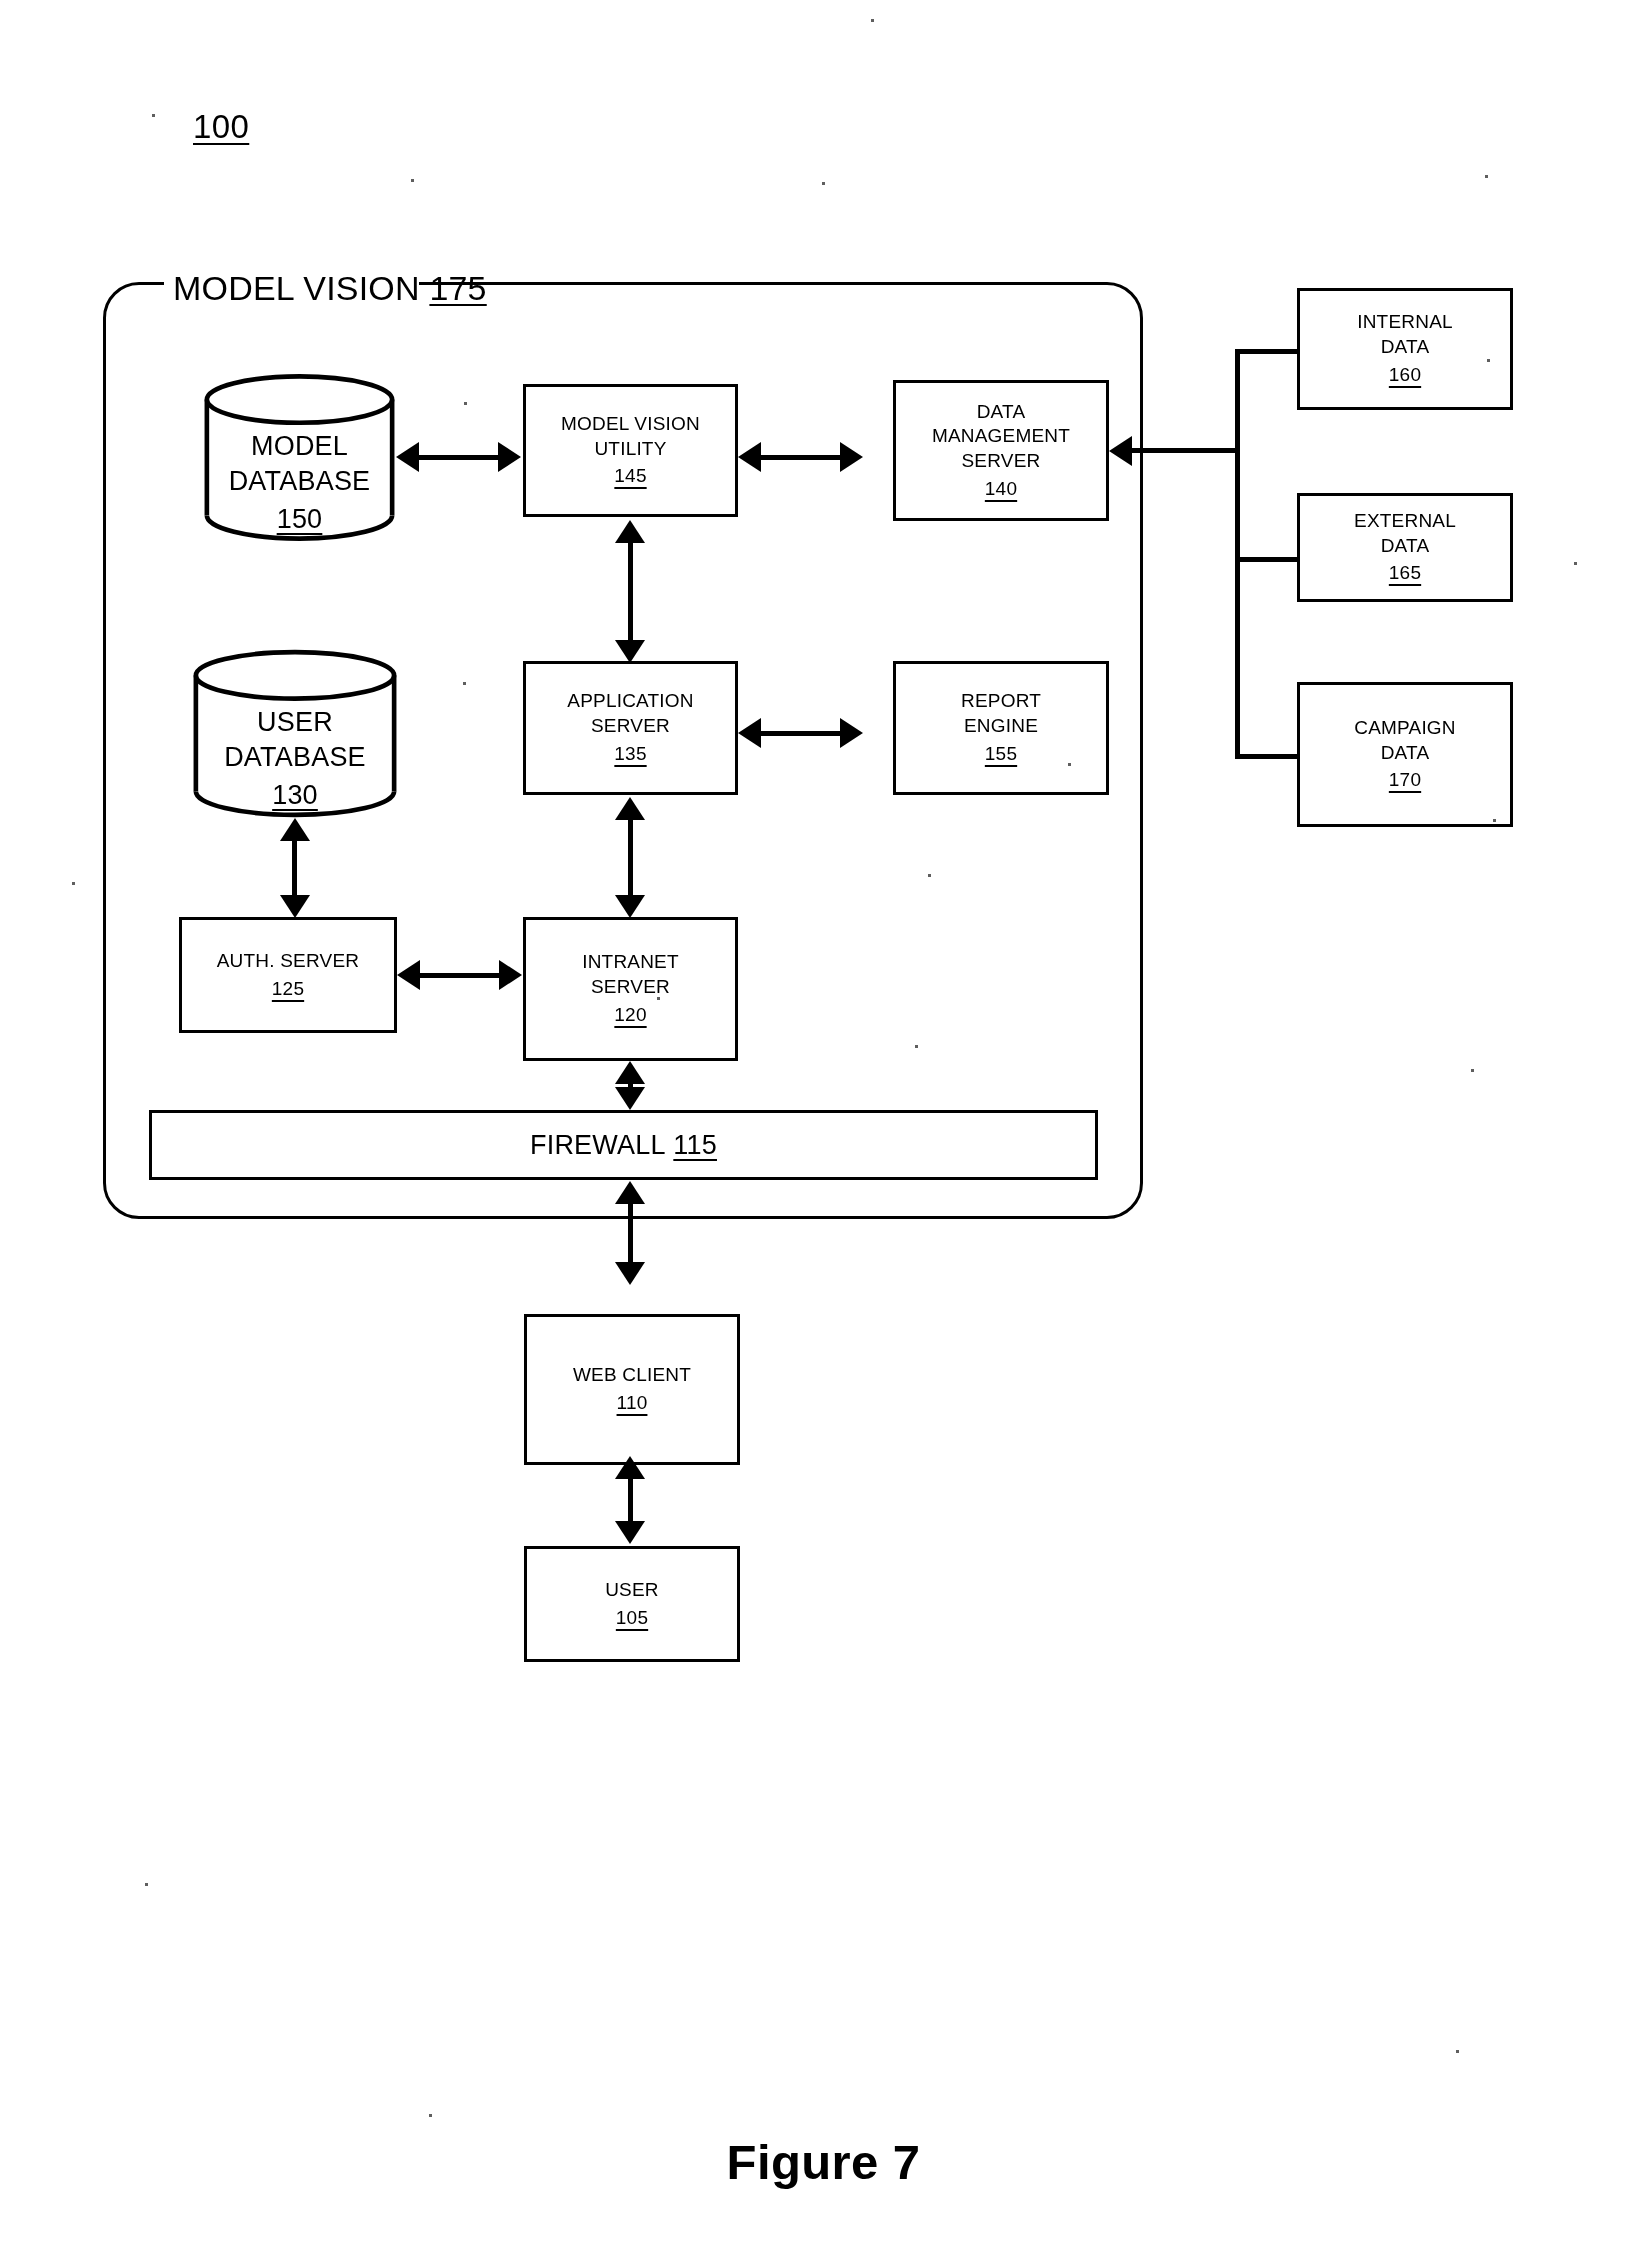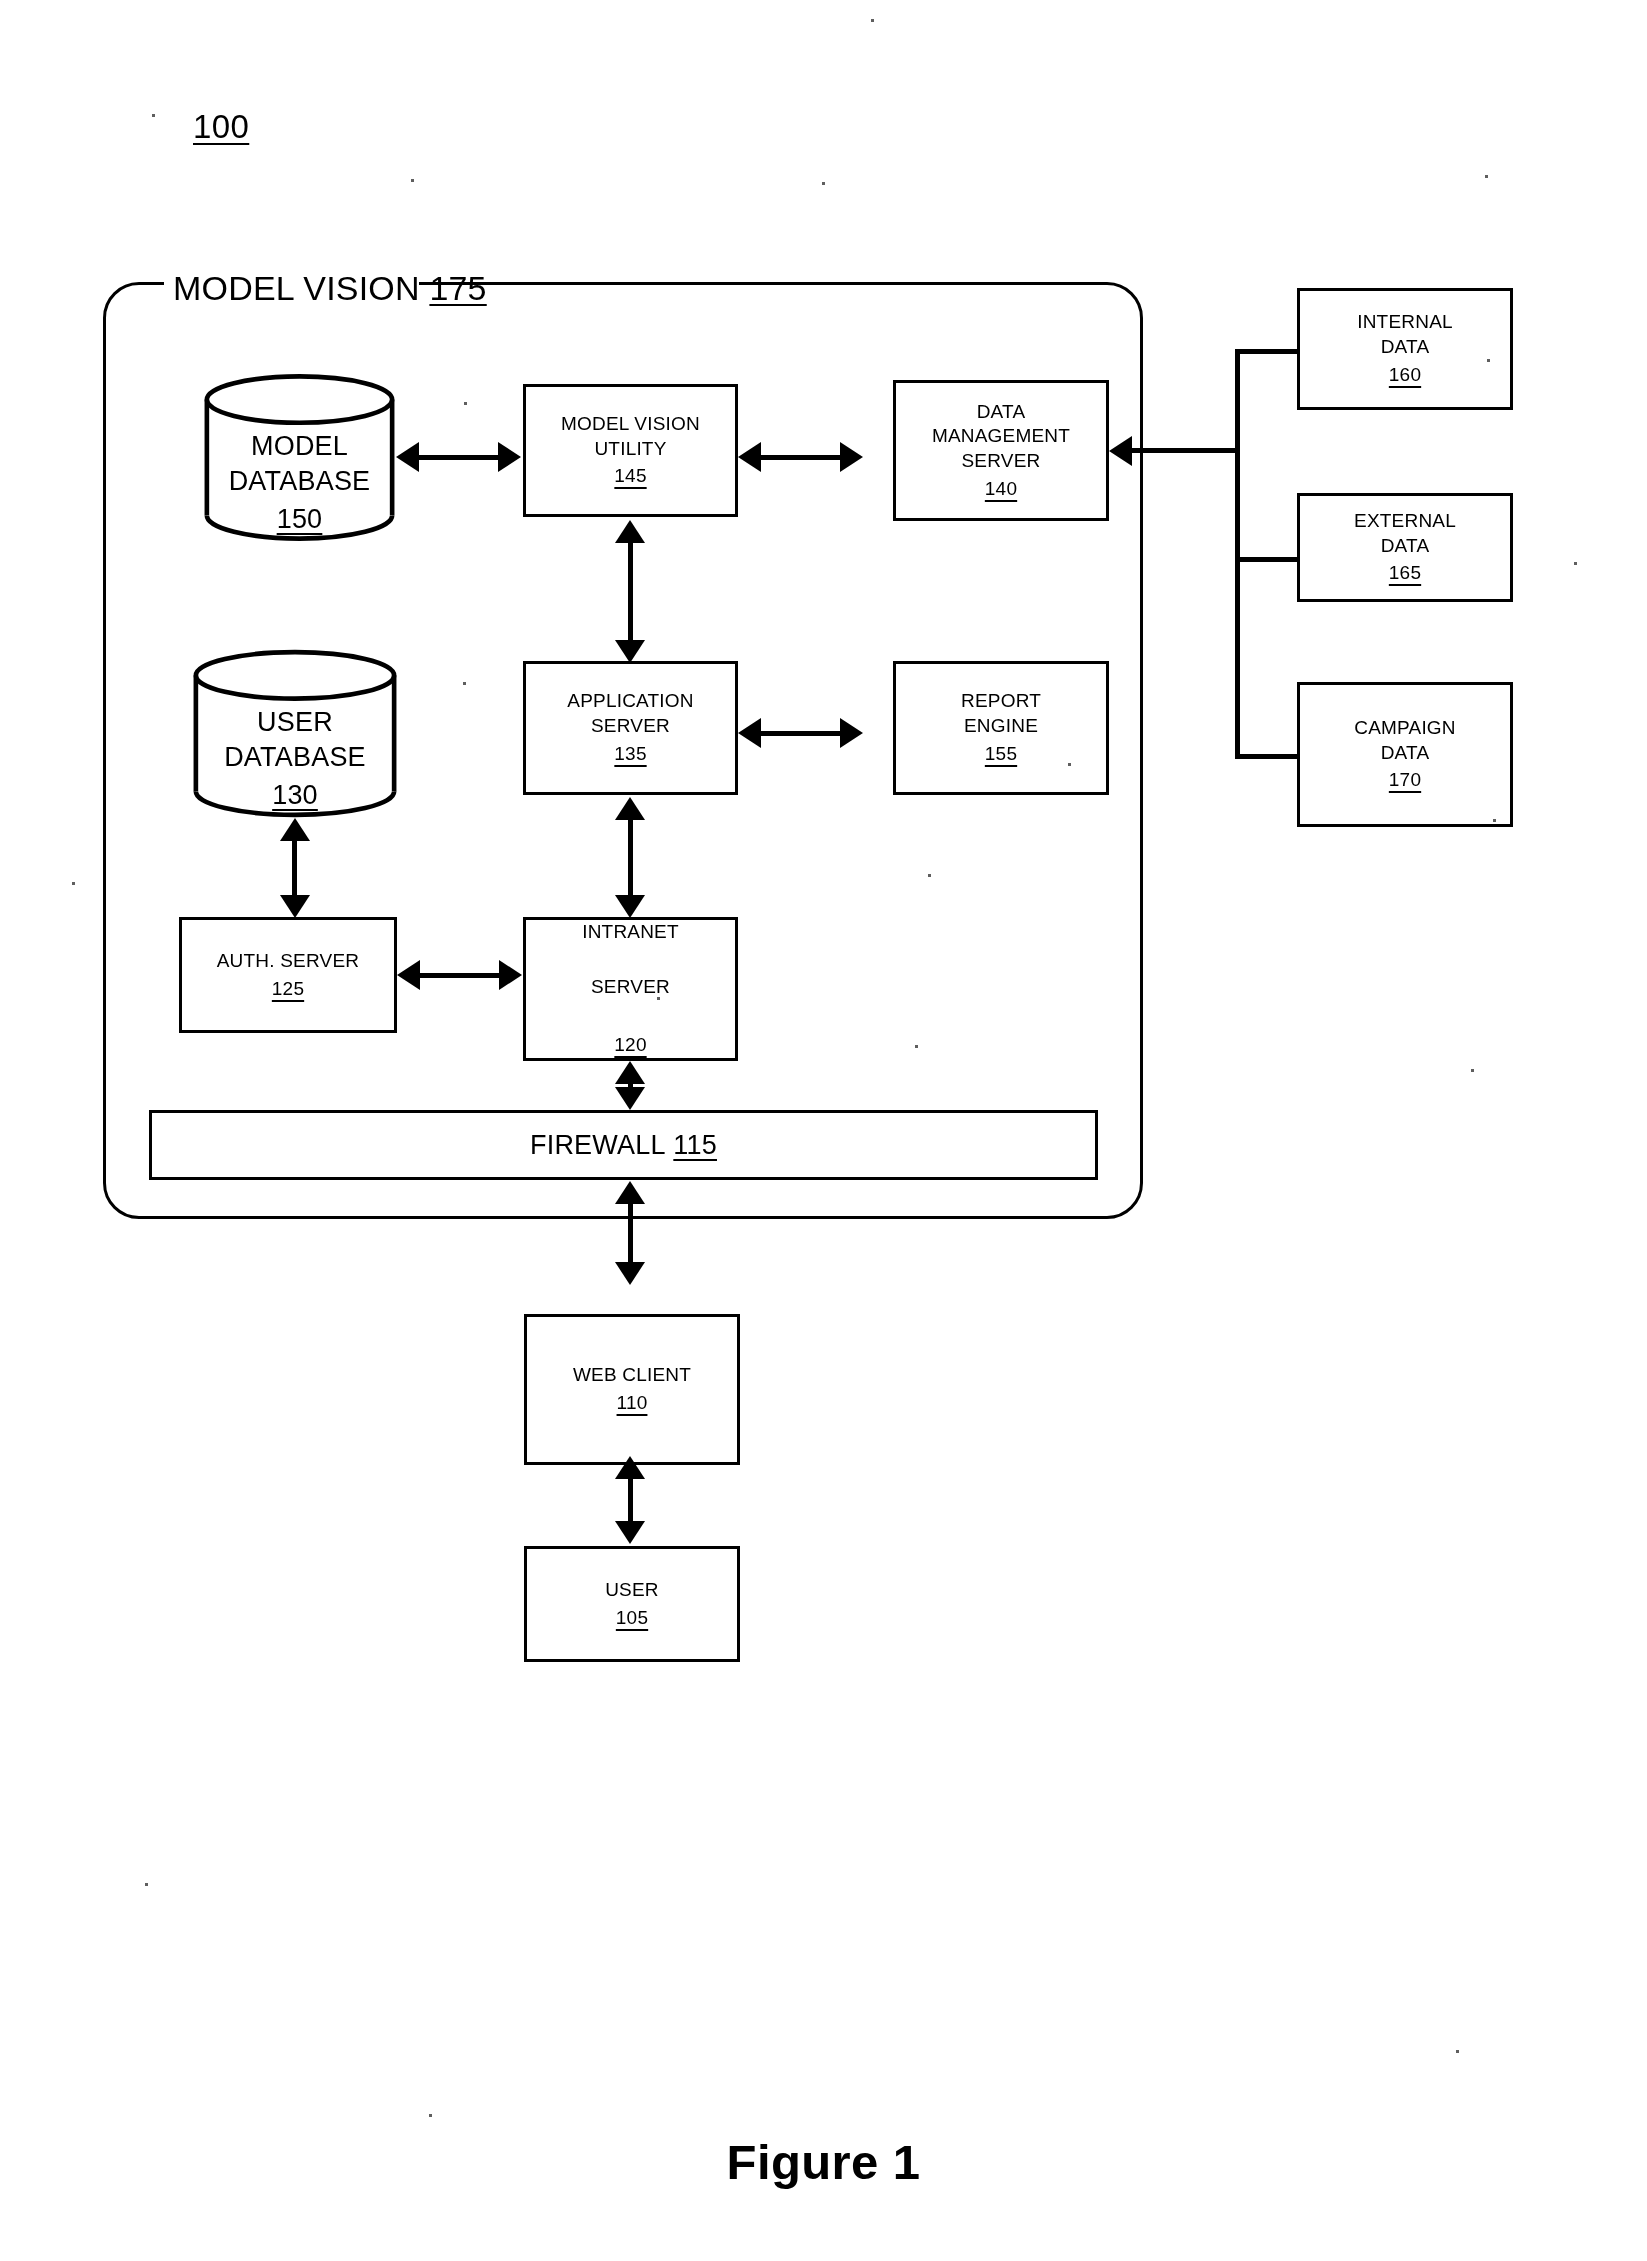--- a/index.html
+++ b/index.html
@@ -290,21 +290,21 @@
 
   <div class="abs node-box" style="left:179px; top:917px; width:218px; height:116px;">
     <div>AUTH. SERVER</div>
     <div class="refnum">125</div>
   </div>
 
   <div class="abs line-h" style="left:410px; top:973px; width:100px;"></div>
   <div class="abs arrow arrow-left" style="left:397px; top:960px;"></div>
   <div class="abs arrow arrow-right" style="left:499px; top:960px;"></div>
 
-  <div class="abs node-box" style="left:523px; top:917px; width:215px; height:144px;justify-content:space-between;">
+  <div class="abs node-box" style="left:523px; top:917px; width:215px; height:144px;">
     <div>INTRANET</div>
     <div>SERVER</div>
     <div class="refnum">120</div>
   </div>
 
   <div class="abs line-v" style="left:628px; top:1075px; width:5.4px; height:23px;"></div>
   <div class="abs arrow arrow-up" style="left:615px; top:1061px;"></div>
   <div class="abs arrow arrow-down" style="left:615px; top:1087px;"></div>
 
   <div class="abs" id="firewall-bar">
@@ -322,21 +322,21 @@
 
   <div class="abs line-v" style="left:628px; top:1469px; width:5.4px; height:62px;"></div>
   <div class="abs arrow arrow-up" style="left:615px; top:1456px;"></div>
   <div class="abs arrow arrow-down" style="left:615px; top:1521px;"></div>
 
   <div class="abs node-box" style="left:524px; top:1546px; width:216px; height:116px;">
     <div>USER</div>
     <div class="refnum">105</div>
   </div>
 
-  <div class="abs" id="figure-caption">Figure 1</div>
+  <div class="abs" id="figure-caption">Figure 7</div>
 
   <div class="speck" style="left:871px; top:18.6px;"></div>
   <div class="speck" style="left:152px; top:114px;"></div>
   <div class="speck" style="left:411px; top:179px;"></div>
   <div class="speck" style="left:1485px; top:175px;"></div>
   <div class="speck" style="left:1487px; top:359px;"></div>
   <div class="speck" style="left:1574px; top:562px;"></div>
   <div class="speck" style="left:464px; top:402px;"></div>
   <div class="speck" style="left:463px; top:682px;"></div>
   <div class="speck" style="left:1493px; top:819px;"></div>

